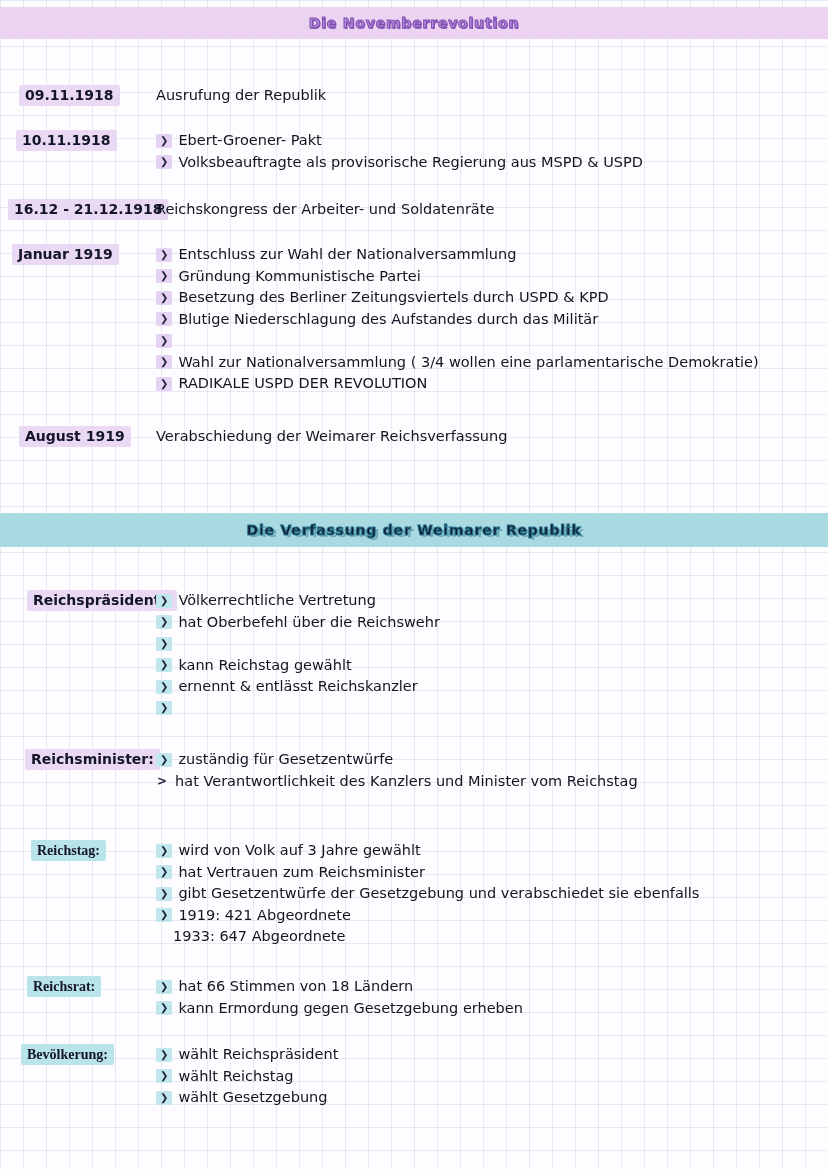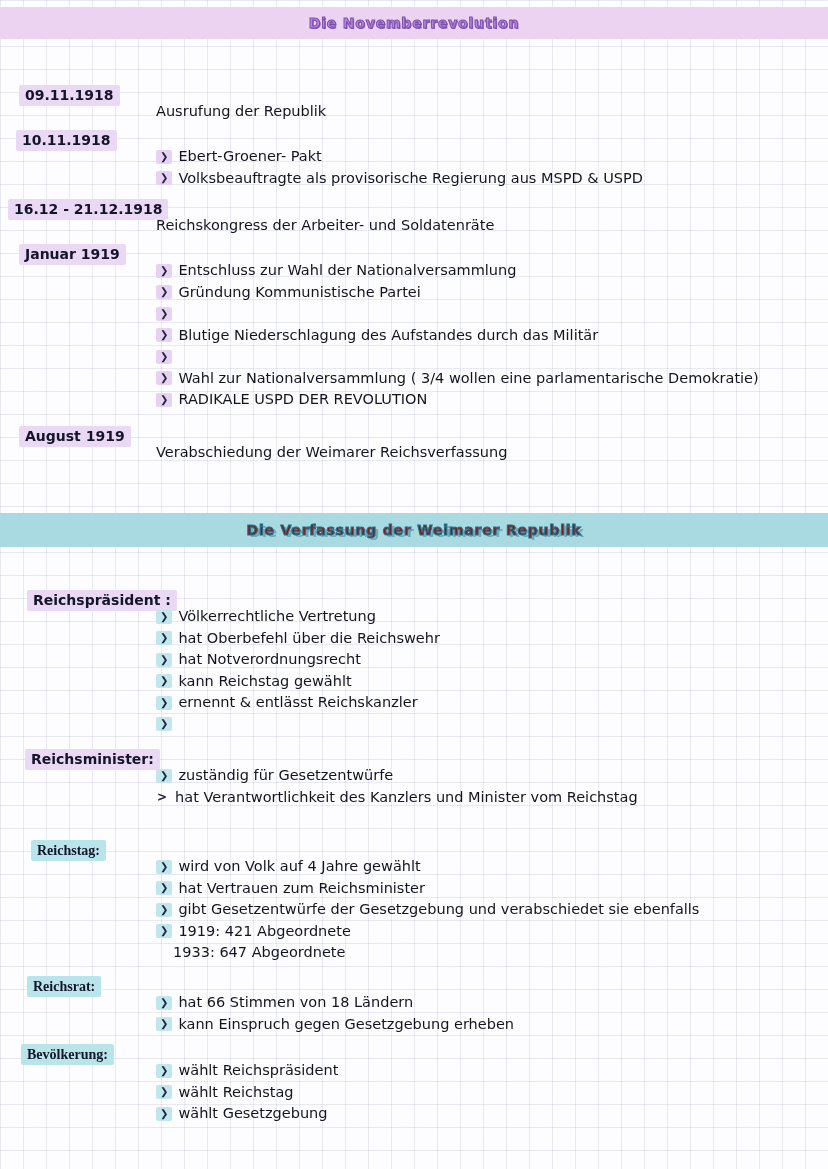--- a/index.html
+++ b/index.html
@@ -27,35 +27,35 @@
   .title {
     font-weight:bold; font-size:14px; letter-spacing:0.8px;
     white-space:nowrap;
   }
   .title-purple {
     color:#b388dc;
     -webkit-text-stroke:1px #7b4fae;
     text-shadow:1px 1px 0 #8a5cc0;
   }
   .title-teal {
-    color:#7f1d1d;
+    color:#0f172a;
     -webkit-text-stroke:1px #25708a;
     text-shadow:3px 2px 0 rgba(37,112,138,0.45);
     text-align:right;
   }
   .entry { position:absolute; left:0; width:100%; }
   .label {
     position:absolute; top:0;
     font-weight:bold; font-size:14px;
     padding:2px 6px; border-radius:2px;
     color:#14142a; white-space:nowrap; line-height:17px;
   }
   .lav  { background:#ead9f5; }
   .teal { background:#b9e4ea;font-family:Liberation Serif, serif; }
-  .items { position:absolute; left:156px; top:0;margin-top:16px; }
+  .items { position:absolute; left:156px; top:0; }
   .item {
     height:21.5px; line-height:21.5px;
     display:flex; align-items:center;
     font-size:14.5px; color:#141420; white-space:nowrap;
     font-weight:500;
   }
   .arrow {
     display:inline-flex; align-items:center; justify-content:center;
     font-size:10px; font-weight:bold; color:#23233a;
     padding:2px 4px; border-radius:2px; margin-right:6px;
@@ -101,32 +101,33 @@
   <div class="entry" style="top:199px">
     <span class="label lav" style="left:8px">16.12 - 21.12.1918</span>
     <div class="items">
       <div class="item">
         <span class="txt">Reichskongress der Arbeiter- und Soldatenräte</span>
       </div>
     </div>
   </div>
 
   <div class="entry" style="top:244px">
-    <span class="label lav" style="left:19px">Januar 1919</span>
+    <span class="label lav" style="left:12px">Januar 1919</span>
     <div class="items">
       <div class="item">
         <span class="arrow a-purple">❯</span>
         <span class="txt">Entschluss zur Wahl der Nationalversammlung</span>
       </div>
       <div class="item">
         <span class="arrow a-purple">❯</span>
         <span class="txt">Gründung Kommunistische Partei</span>
       </div>
       <div class="item">
         <span class="arrow a-purple">❯</span>
+        <span class="txt">Besetzung des Berliner Zeitungsviertels durch USPD &amp; KPD</span>
       </div>
       <div class="item">
         <span class="arrow a-purple">❯</span>
         <span class="txt">Blutige Niederschlagung des Aufstandes durch das Militär</span>
       </div>
       <div class="item">
         <span class="arrow a-purple">❯</span>
       </div>
       <div class="item">
         <span class="arrow a-purple">❯</span>
@@ -158,21 +159,20 @@
       <div class="item">
         <span class="arrow a-teal">❯</span>
         <span class="txt">Völkerrechtliche Vertretung</span>
       </div>
       <div class="item">
         <span class="arrow a-teal">❯</span>
         <span class="txt">hat Oberbefehl über die Reichswehr</span>
       </div>
       <div class="item">
         <span class="arrow a-teal">❯</span>
-        <span class="txt">hat Notverordnungsrecht</span>
       </div>
       <div class="item">
         <span class="arrow a-teal">❯</span>
         <span class="txt">kann Reichstag gewählt</span>
       </div>
       <div class="item">
         <span class="arrow a-teal">❯</span>
         <span class="txt">ernennt &amp; entlässt Reichskanzler</span>
       </div>
       <div class="item">
@@ -193,21 +193,21 @@
         <span class="txt">hat Verantwortlichkeit des Kanzlers und Minister vom Reichstag</span>
       </div>
     </div>
   </div>
 
   <div class="entry" style="top:840px">
     <span class="label teal" style="left:31px">Reichstag:</span>
     <div class="items">
       <div class="item">
         <span class="arrow a-teal">❯</span>
-        <span class="txt">wird von Volk auf 4 Jahre gewählt</span>
+        <span class="txt">wird von Volk auf 3 Jahre gewählt</span>
       </div>
       <div class="item">
         <span class="arrow a-teal">❯</span>
         <span class="txt">hat Vertrauen zum Reichsminister</span>
       </div>
       <div class="item">
         <span class="arrow a-teal">❯</span>
         <span class="txt">gibt Gesetzentwürfe der Gesetzgebung und verabschiedet sie ebenfalls</span>
       </div>
       <div class="item">
@@ -222,21 +222,21 @@
 
   <div class="entry" style="top:976px">
     <span class="label teal" style="left:27px">Reichsrat:</span>
     <div class="items">
       <div class="item">
         <span class="arrow a-teal">❯</span>
         <span class="txt">hat 66 Stimmen von 18 Ländern</span>
       </div>
       <div class="item">
         <span class="arrow a-teal">❯</span>
-        <span class="txt">kann Einspruch gegen Gesetzgebung erheben</span>
+        <span class="txt">kann Ermordung gegen Gesetzgebung erheben</span>
       </div>
     </div>
   </div>
 
   <div class="entry" style="top:1044px">
     <span class="label teal" style="left:21px">Bevölkerung:</span>
     <div class="items">
       <div class="item">
         <span class="arrow a-teal">❯</span>
         <span class="txt">wählt Reichspräsident</span>

